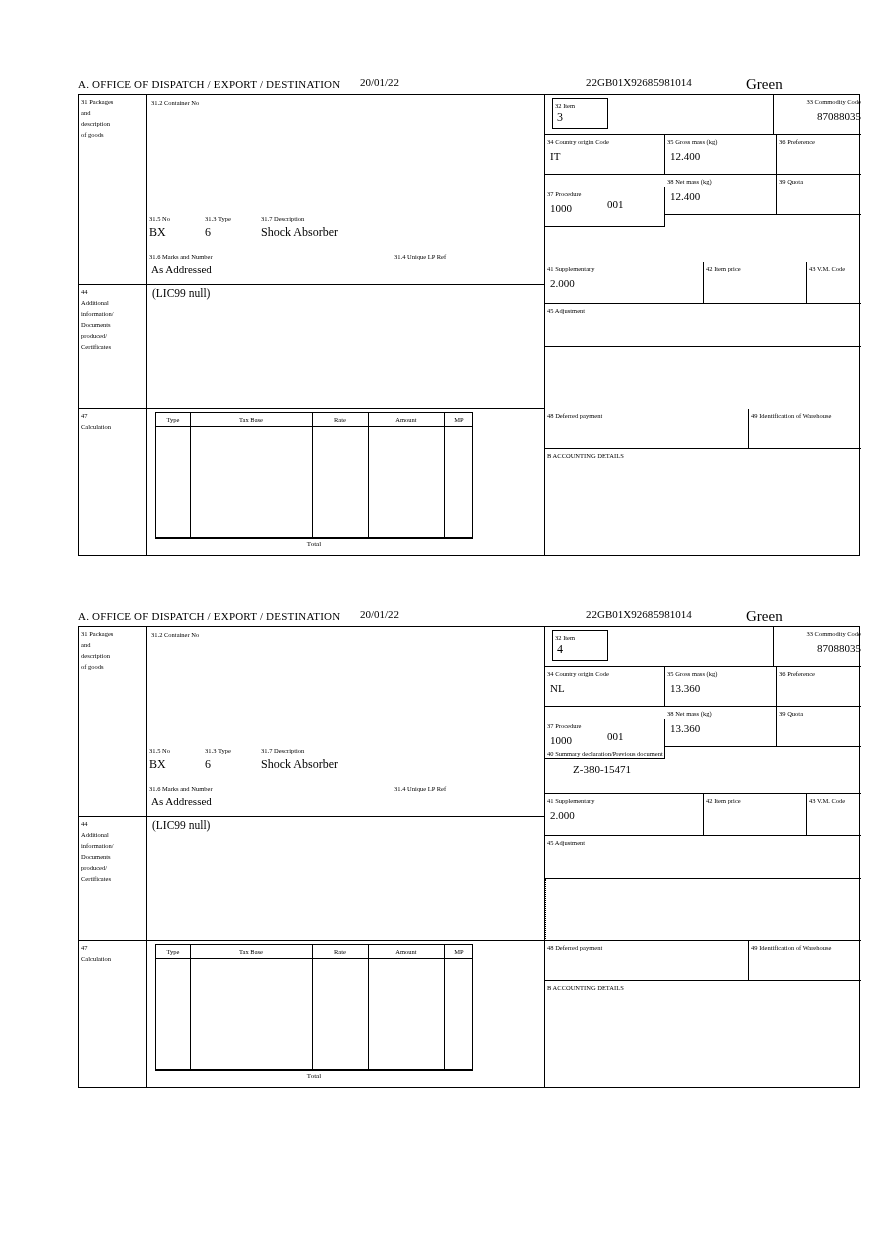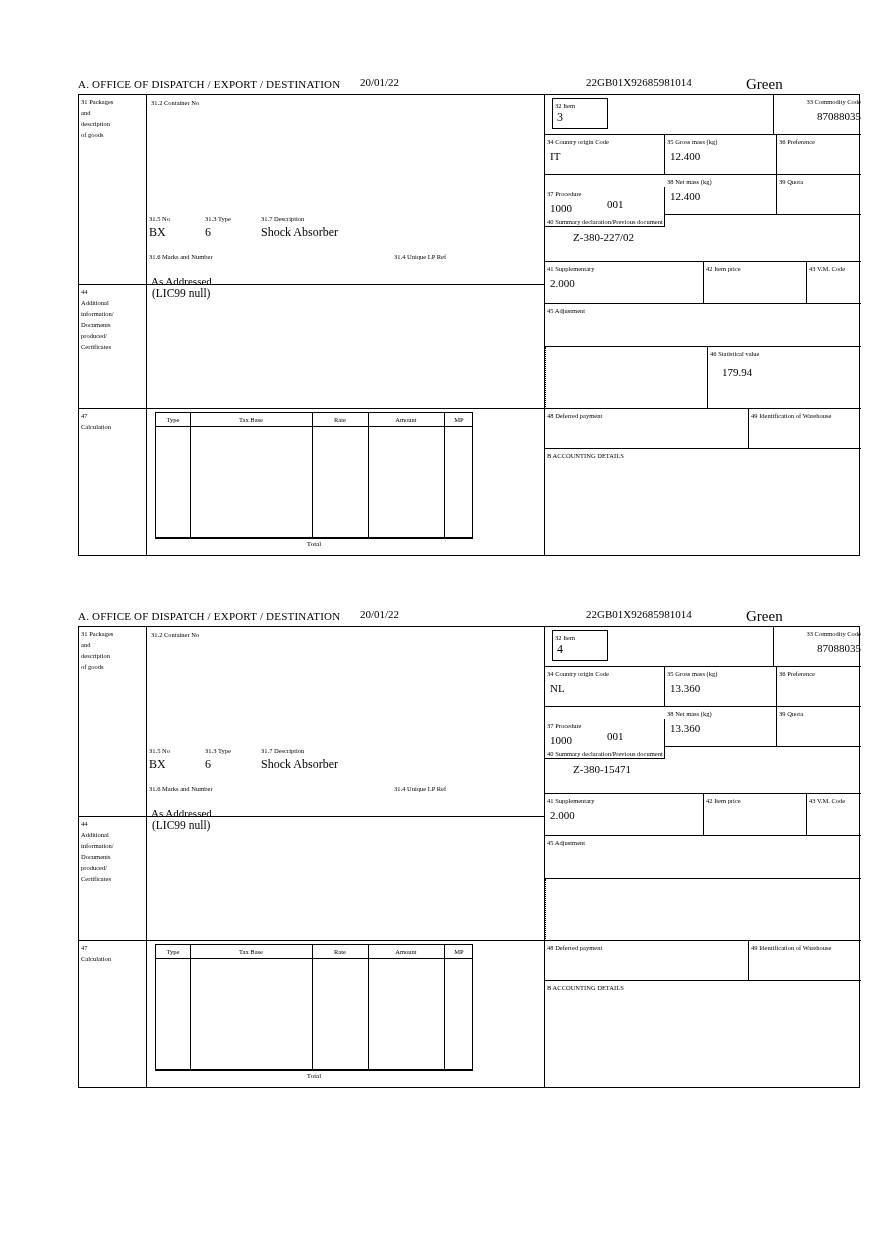--- a/index.html
+++ b/index.html
@@ -118,21 +118,21 @@
   .ntd-vals { position: relative; height: 18px; }
   .ntd-vals span { position: absolute; font-size: 12px; text-align: right; }
 
   .marks {
     position: absolute;
     left: 2px; top: 158px;
     width: 390px;
   }
   .marks .l1 { position: relative; height: 10px; }
   .marks .l1 span { position: absolute; font-size: 6.5px; }
-  .marks .v { font-size: 11px; padding-left: 2px; display: block; margin-top: 12px; }
+  .marks .v { font-size: 11px; padding-left: 2px; display: block; }
 
   
   .item32 {
     left: 405px; top: 3px;
     width: 56px; height: 31px;
     border: 1px solid #000;
   }
   .item32 .lbl { padding-left: 2px; }
   .item32 .val { font-size: 12px; padding-left: 4px; }
 
@@ -314,50 +314,39 @@
       </div>
       <div class="cell c38 br bb">
         <span class="lbl">38 Net mass (kg)</span>
         <span class="val val-pad">12.400</span>
       </div>
       <div class="cell c39 bb">
         <span class="lbl">39 Quota</span>
         <span class="val val-pad"></span>
       </div>
 
-      <div class="cell c40 bb">
-        <span class="lbl">40 Summary declaration/Previous document</span>
-        <span class="val val-pad2" style="padding-left:28px;">Z-380-227/02</span>
-      </div>
 
       <div class="cell c41 br bb">
         <span class="lbl">41 Supplementary</span>
         <span class="val val-pad">2.000</span>
       </div>
       <div class="cell c42 br bb">
         <span class="lbl">42 Item price</span>
         <span class="val val-pad"></span>
       </div>
       <div class="cell c43 bb">
         <span class="lbl">43 V.M. Code</span>
         <span class="val val-pad"></span>
       </div>
 
       <div class="cell c45 bb">
         <span class="lbl">45 Adjustment</span>
         <span class="val val-pad"></span>
       </div>
 
-      <div class="cell c46wrap bb">
-        <div class="dotted-left"></div>
-        <div class="c46">
-          <span class="lbl">46 Statistical value</span>
-          <span class="val" style="padding-top:8px;padding-left:14px;">179.94</span>
-        </div>
-      </div>
 
       <div class="cell col44 br bb">
         <span class="lbl">44</span>
         <span class="lbl">Additional</span>
         <span class="lbl">information/</span>
         <span class="lbl">Documents</span>
         <span class="lbl">produced/</span>
         <span class="lbl">Certificates</span>
       </div>
 

